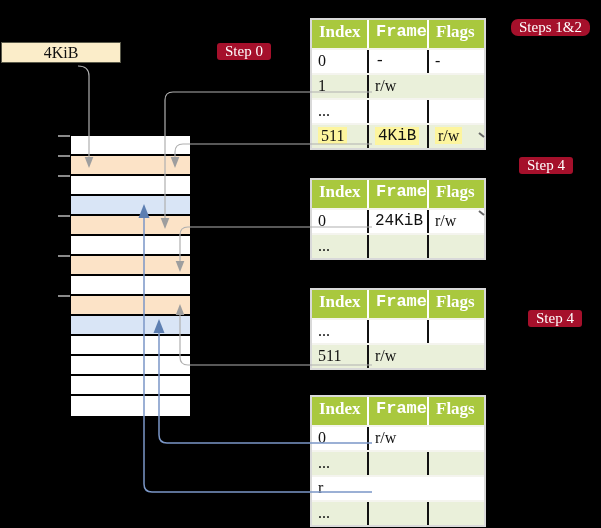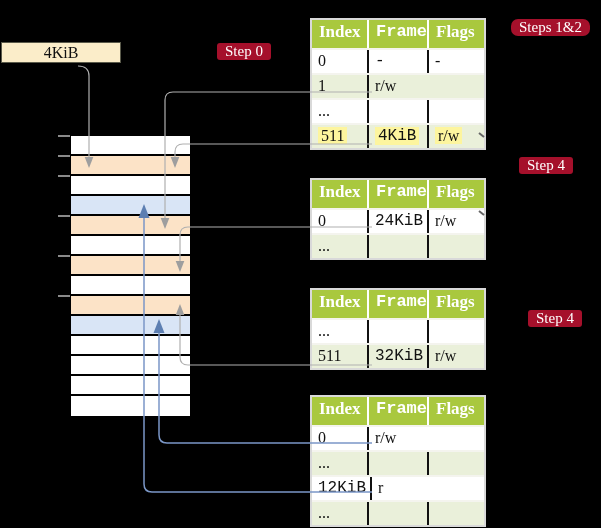--- a/index.html
+++ b/index.html
@@ -137,41 +137,39 @@
         <div class="hcell c1">Frame</div>
         <div class="hcell c2">Flags</div>
       </div>
       <div class="tbl-row" style="background: rgb(255, 255, 255);">
         <div class="cell c0">...</div>
         <div class="cell c1"></div>
         <div class="cell c2"></div>
       </div>
       <div class="tbl-row" style="background: rgb(234, 240, 218);">
         <div class="cell c0">511</div>
-        <div class="cell c1">32KiB</div>
         <div class="cell c2">r/w</div>
       </div>
     </div>
   <div class="tbl" id="tbl3" style="top:395px">
       <div class="tbl-header">
         <div class="hcell c0">Index</div>
         <div class="hcell c1">Frame</div>
         <div class="hcell c2">Flags</div>
       </div>
       <div class="tbl-row" style="background: rgb(255, 255, 255);">
         <div class="cell c0">0</div>
         <div class="cell c2">r/w</div>
       </div>
       <div class="tbl-row" style="background: rgb(234, 240, 218);">
         <div class="cell c0">...</div>
         <div class="cell c1"></div>
         <div class="cell c2"></div>
       </div>
       <div class="tbl-row" style="background: rgb(255, 255, 255);">
-        <div class="cell c1">12KiB</div>
         <div class="cell c2">r</div>
       </div>
       <div class="tbl-row" style="background: rgb(234, 240, 218);">
         <div class="cell c0">...</div>
         <div class="cell c1"></div>
         <div class="cell c2"></div>
       </div>
     </div>
 
   <svg id="arrows" width="601" height="528" viewBox="0 0 601 528">

